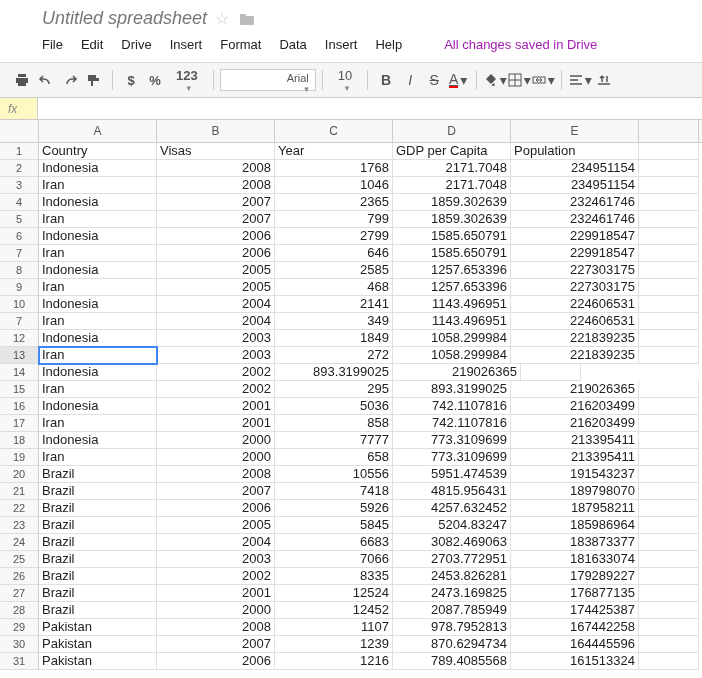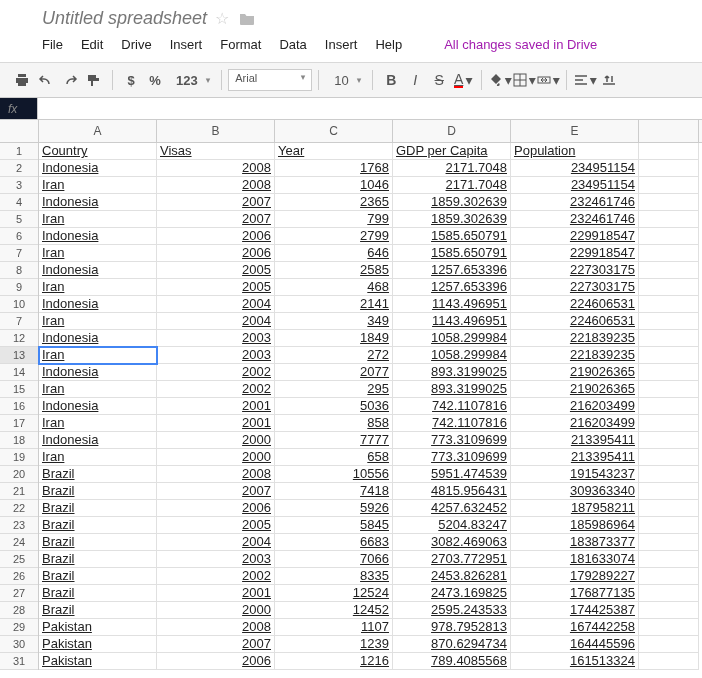--- a/index.html
+++ b/index.html
@@ -8,38 +8,38 @@
   .title { font-size: 18px; color: #777; font-style: italic; }
   .star { margin-left: 8px; color: #ccc; font-size: 16px; }
   .folder { margin-left: 10px; color: #bbb; font-size: 16px; }
   .menu-row { display: flex; align-items: flex-start; padding: 4px 0 10px 42px; font-size: 13px; color: #222; }
   .menu-item { margin-right: 18px; cursor: pointer; }
   .save-status { color: #a21caf; margin-left: 24px; font-size: 13px; }
   .toolbar { display: flex; align-items: center; border-top: 1px solid #d9d9d9; border-bottom: 1px solid #ccc; padding: 4px 6px 4px 10px; height: 36px; background: #f5f5f5; }
   .tb-btn { display: inline-flex; align-items: center; justify-content: center; min-width: 24px; height: 26px; color: #555; font-size: 14px; cursor: pointer; }
   .tb-sep { width: 1px; height: 20px; background: #ccc; margin: 0 6px; }
   .tb-text { font-size: 13px; color: #555; padding: 0 4px; }
-  .dd { display: inline-flex; align-items: center; color: #555; font-size: 11px; padding: 0 4px; border: 1px solid transparent; cursor: pointer; }
+  .dd { display: inline-flex; align-items: center; color: #555; font-size: 11px; padding: 0 4px; border: 1px solid transparent; cursor: pointer; flex-direction: column; }
   .dd .caret { margin-left: 4px; font-size: 9px; color: #888; }
-  .font-box { border: 1px solid #ccc; background: #fff; padding: 2px 6px; width: 84px; display: flex; justify-content: space-between; align-items: flex-start; height: 22px; }
+  .font-box { border: 1px solid #ccc; background: #fff; padding: 2px 6px; width: 96px; display: flex; justify-content: space-between; align-items: flex-end; height: 22px; }
   .underline-a { text-decoration: underline; }
   .color-letter { border-bottom: 2px solid red; line-height: 12px; padding-bottom:1px;}
-  .fx-row { display: flex; align-items: center; border-bottom: 1px solid #ccc; height: 22px; background: #0f172a; justify-content: flex-end; }
+  .fx-row { display: flex; align-items: center; border-bottom: 1px solid #ccc; height: 22px; background: #fef9c3; justify-content: flex-end; }
   .fx { font-style: italic; color: #888; padding: 0 8px; font-size: 12px; border-right: 1px solid #ccc; height: 100%; display: flex; align-items: center; width: 38px; }
   .fx-input { flex: 1; border: none; outline: none; padding: 0 6px; font-size: 13px; height: 100%; }
   .sheet { display: flex; }
   .row-headers { background: #f8f8f8; border-right: 1px solid #ccc; }
   .corner { height: 23px; width: 38px; border-bottom: 1px solid #ccc; background: #f8f8f8; }
   .rh { height: 17px; width: 38px; text-align: center; font-size: 11px; color: #555; border-bottom: 1px solid #ddd; line-height: 17px; background: #f8f8f8;}
   .rh.sel { background: #e6e6e6; }
   .grid { flex: 1; }
   .col-headers { display: flex; background: #f8f8f8; border-bottom: 1px solid #ccc; height: 23px; }
   .ch { border-right: 1px solid #ccc; text-align: center; font-size: 12px; color: #555; line-height: 23px; background: #f8f8f8;}
   .c-a { width: 118px; } .c-b { width: 118px; } .c-c { width: 118px; } .c-d { width: 118px; } .c-e { width: 128px; } .c-f { width: 60px; }
-  .row { display: flex; height: 17px; text-decoration: underline; }
+  .row { display: flex; height: 17px; }
   .cell { border-right: 1px solid #e0e0e0; border-bottom: 1px solid #e0e0e0; font-size: 13px; padding: 0 3px; line-height: 16px; overflow: hidden; white-space: nowrap; }
   .l { text-align: left; } .r { text-align: right; }
   .sel-cell { outline: 2px solid #4285f4; outline-offset: -1px; position: relative; z-index: 2; }
   svg { display: block; }
 </style>
 </head>
 <body>
 
 <div class="title-row">
   <span class="title">Untitled spreadsheet</span>
@@ -305,21 +305,20 @@
           <div class="cell c-a l sel-cell">Iran</div>
           <div class="cell c-b r">2003</div>
           <div class="cell c-c r">272</div>
           <div class="cell c-d r">1058.299984</div>
           <div class="cell c-e r">221839235</div>
           <div class="cell c-f l"></div>
         </div>
         <div class="row">
           <div class="cell c-a l">Indonesia</div>
           <div class="cell c-b r">2002</div>
-          <div class="cell c-c r">2077</div>
           <div class="cell c-d r">893.3199025</div>
           <div class="cell c-e r">219026365</div>
           <div class="cell c-f l"></div>
         </div>
         <div class="row">
           <div class="cell c-a l">Iran</div>
           <div class="cell c-b r">2002</div>
           <div class="cell c-c r">295</div>
           <div class="cell c-d r">893.3199025</div>
           <div class="cell c-e r">219026365</div>
@@ -363,21 +362,21 @@
           <div class="cell c-c r">10556</div>
           <div class="cell c-d r">5951.474539</div>
           <div class="cell c-e r">191543237</div>
           <div class="cell c-f l"></div>
         </div>
         <div class="row">
           <div class="cell c-a l">Brazil</div>
           <div class="cell c-b r">2007</div>
           <div class="cell c-c r">7418</div>
           <div class="cell c-d r">4815.956431</div>
-          <div class="cell c-e r">309363340</div>
+          <div class="cell c-e r">189798070</div>
           <div class="cell c-f l"></div>
         </div>
         <div class="row">
           <div class="cell c-a l">Brazil</div>
           <div class="cell c-b r">2006</div>
           <div class="cell c-c r">5926</div>
           <div class="cell c-d r">4257.632452</div>
           <div class="cell c-e r">187958211</div>
           <div class="cell c-f l"></div>
         </div>
@@ -418,21 +417,21 @@
           <div class="cell c-b r">2001</div>
           <div class="cell c-c r">12524</div>
           <div class="cell c-d r">2473.169825</div>
           <div class="cell c-e r">176877135</div>
           <div class="cell c-f l"></div>
         </div>
         <div class="row">
           <div class="cell c-a l">Brazil</div>
           <div class="cell c-b r">2000</div>
           <div class="cell c-c r">12452</div>
-          <div class="cell c-d r">2595.243533</div>
+          <div class="cell c-d r">2087.785949</div>
           <div class="cell c-e r">174425387</div>
           <div class="cell c-f l"></div>
         </div>
         <div class="row">
           <div class="cell c-a l">Pakistan</div>
           <div class="cell c-b r">2008</div>
           <div class="cell c-c r">1107</div>
           <div class="cell c-d r">978.7952813</div>
           <div class="cell c-e r">167442258</div>
           <div class="cell c-f l"></div>

